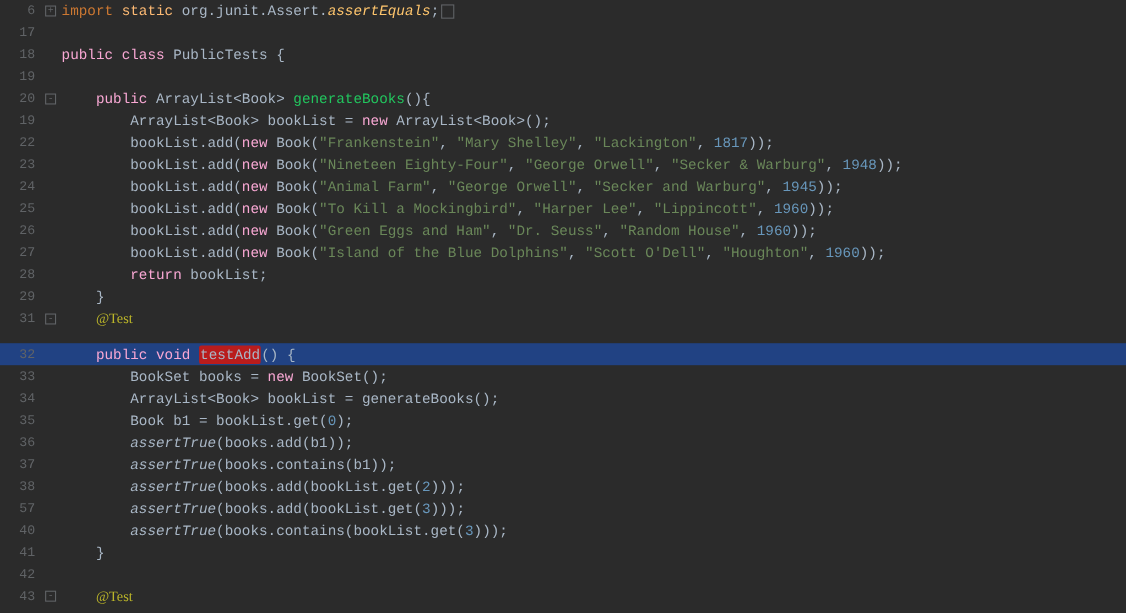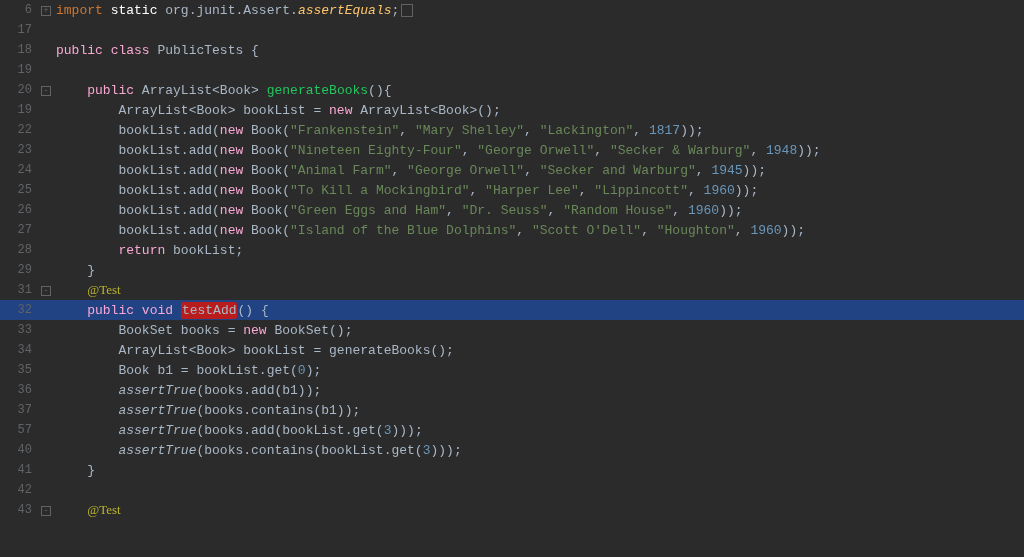--- a/index.html
+++ b/index.html
@@ -49,23 +49,24 @@
       flex: 1;
     }
     
     .kw { color: #f9a8d4; font-weight: normal; }
     .method { color: #22c55e; text-align: center; }
     .string { color: #6a8759; }
     .annotation { color: #bbb529; font-family: Liberation Serif, serif; }
     .plain { color: #a9b7c6; }
     .number { color: #6897bb; }
     .import-kw { color: #cc7832; }
-    .static-kw { color: #ffffff; font-family: Liberation Mono, monospace; }
+    .static-kw { color: #fdba74; font-family: Liberation Mono, monospace; }
     .highlighted-line {
       background: #214283;
+      margin-top: 12px;
     }
   </style>
 </head>
 <body>
 
 <div class="code-container">
   <div id="lines-container">
       <div class="code-line"><span class="line-number">6</span><span class="line-marker"><span style="display:inline-block;width:10px;height:10px;border:1px solid #606366;text-align:center;line-height:9px;font-size:9px;color:#606366;">+</span></span><span class="line-content"><span class="import-kw">import</span> <span class="static-kw">static</span> <span class="plain">org.junit.Assert.</span><span style="font-style:italic;color:#ffc66d">assertEquals</span><span class="plain">;</span><span style="display:inline-block;border:1px solid #606366;color:#606366;font-size:10px;padding:0 2px;line-height:11px;vertical-align:middle;margin-left:2px;">&nbsp;</span></span></div>
       <div class="code-line"><span class="line-number">17</span><span class="line-marker"></span><span class="line-content"></span></div>
       <div class="code-line"><span class="line-number">18</span><span class="line-marker"></span><span class="line-content"><span class="kw">public</span> <span class="kw">class</span> <span class="plain" style="color:#a9b7c6">PublicTests</span> <span class="plain">{</span></span></div>
@@ -80,19 +81,20 @@
       <div class="code-line"><span class="line-number">27</span><span class="line-marker"></span><span class="line-content">        <span class="plain">bookList.add(</span><span class="kw">new</span><span class="plain"> Book(</span><span class="string">"Island of the Blue Dolphins"</span><span class="plain">, </span><span class="string">"Scott O'Dell"</span><span class="plain">, </span><span class="string">"Houghton"</span><span class="plain">, </span><span class="number">1960</span><span class="plain">));</span></span></div>
       <div class="code-line"><span class="line-number">28</span><span class="line-marker"></span><span class="line-content">        <span class="kw">return</span><span class="plain"> bookList;</span></span></div>
       <div class="code-line"><span class="line-number">29</span><span class="line-marker"></span><span class="line-content">    <span class="plain">}</span></span></div>
       <div class="code-line"><span class="line-number">31</span><span class="line-marker"><span style="display:inline-block;width:10px;height:10px;border:1px solid #606366;text-align:center;line-height:9px;font-size:9px;color:#606366;">-</span></span><span class="line-content">    <span class="annotation">@Test</span></span></div>
       <div class="code-line highlighted-line"><span class="line-number">32</span><span class="line-marker"></span><span class="line-content">    <span class="kw">public</span> <span class="kw">void</span> <span style="background:#b91c1c;border-radius:2px;padding:1px 1px;color:#a9b7c6;">testAdd</span><span class="plain">() {</span></span></div>
       <div class="code-line"><span class="line-number">33</span><span class="line-marker"></span><span class="line-content">        <span class="plain">BookSet books = </span><span class="kw">new</span><span class="plain"> BookSet();</span></span></div>
       <div class="code-line"><span class="line-number">34</span><span class="line-marker"></span><span class="line-content">        <span class="plain">ArrayList&lt;Book&gt; bookList = generateBooks();</span></span></div>
       <div class="code-line"><span class="line-number">35</span><span class="line-marker"></span><span class="line-content">        <span class="plain">Book b1 = bookList.get(</span><span class="number">0</span><span class="plain">);</span></span></div>
       <div class="code-line"><span class="line-number">36</span><span class="line-marker"></span><span class="line-content">        <span class="plain" style="font-style:italic">assertTrue</span><span class="plain">(books.add(b1));</span></span></div>
       <div class="code-line"><span class="line-number">37</span><span class="line-marker"></span><span class="line-content">        <span class="plain" style="font-style:italic">assertTrue</span><span class="plain">(books.contains(b1));</span></span></div>
+      <div class="code-line"><span class="line-number">38</span><span class="line-marker"></span><span class="line-content">        <span class="plain" style="font-style:italic">assertTrue</span><span class="plain">(books.add(bookList.get(</span><span class="number">2</span><span class="plain">)));</span></span></div>
       <div class="code-line"><span class="line-number">57</span><span class="line-marker"></span><span class="line-content">        <span class="plain" style="font-style:italic">assertTrue</span><span class="plain">(books.add(bookList.get(</span><span class="number">3</span><span class="plain">)));</span></span></div>
       <div class="code-line"><span class="line-number">40</span><span class="line-marker"></span><span class="line-content">        <span class="plain" style="font-style:italic">assertTrue</span><span class="plain">(books.contains(bookList.get(</span><span class="number">3</span><span class="plain">)));</span></span></div>
       <div class="code-line"><span class="line-number">41</span><span class="line-marker"></span><span class="line-content">    <span class="plain">}</span></span></div>
       <div class="code-line"><span class="line-number">42</span><span class="line-marker"></span><span class="line-content"></span></div>
       <div class="code-line"><span class="line-number">43</span><span class="line-marker"><span style="display:inline-block;width:10px;height:10px;border:1px solid #606366;text-align:center;line-height:9px;font-size:9px;color:#606366;">-</span></span><span class="line-content">    <span class="annotation">@Test</span></span></div>
     </div>
 </div>
 
 </body></html>

